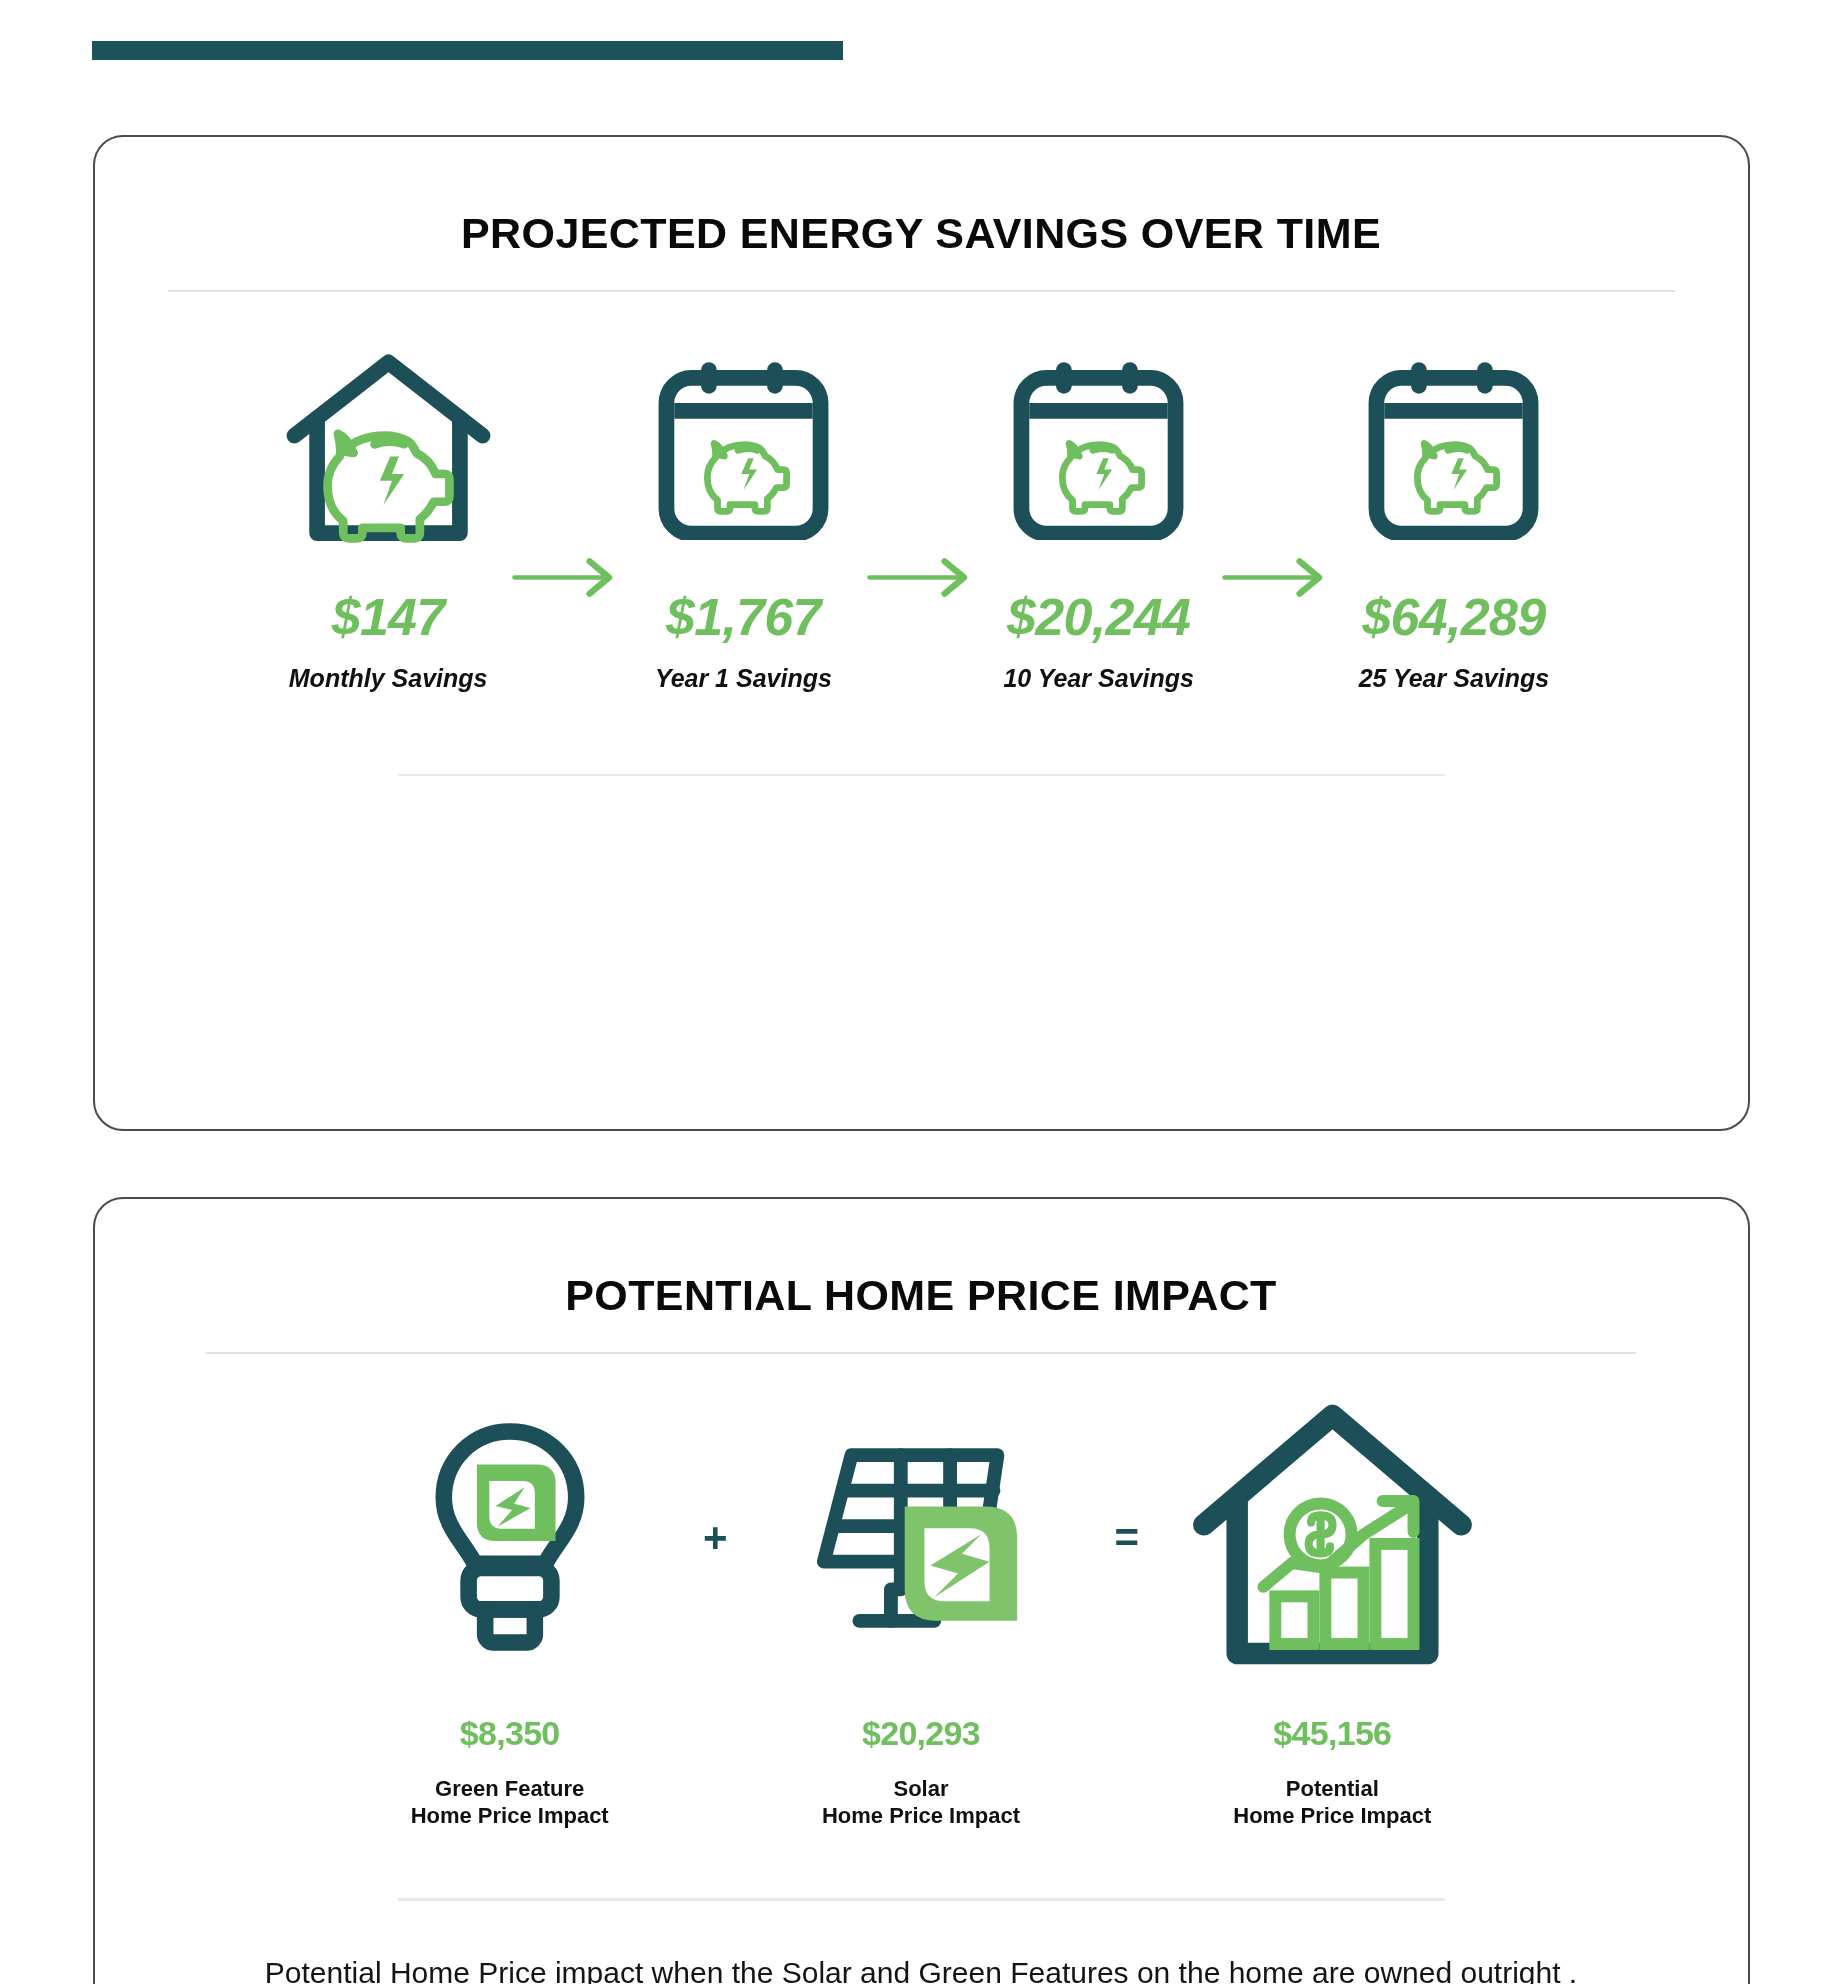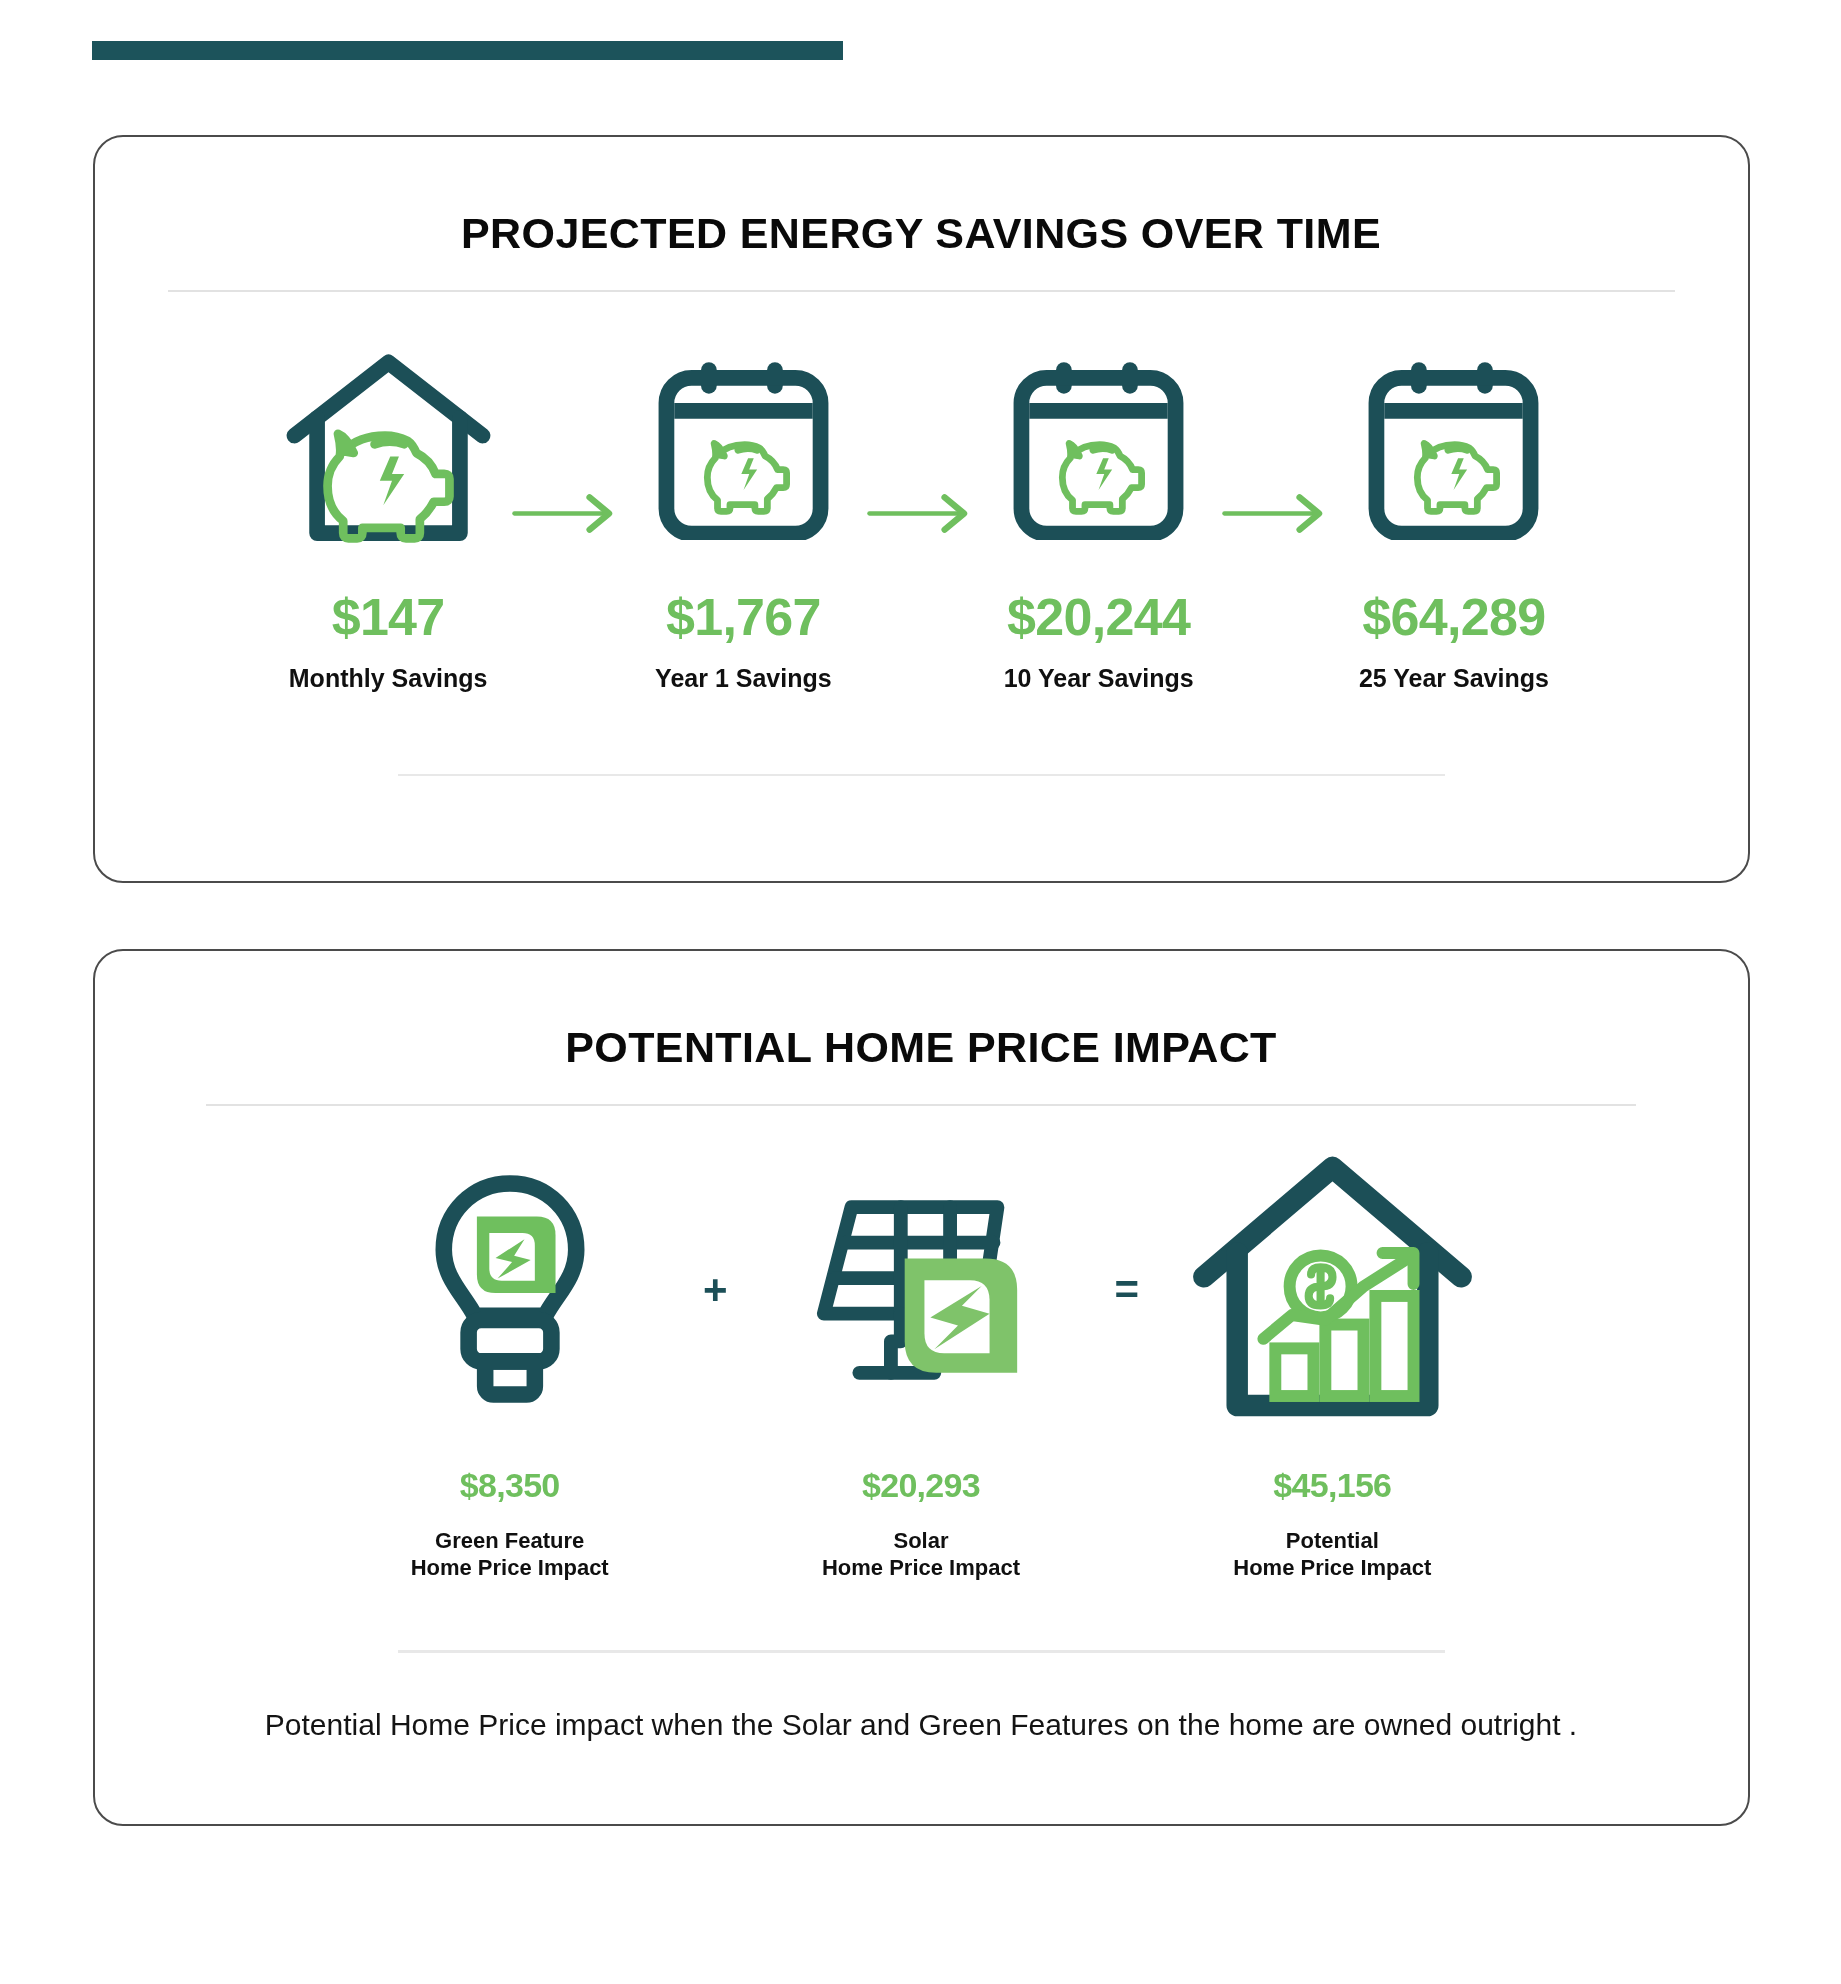--- a/index.html
+++ b/index.html
@@ -39,21 +39,21 @@
 
   
   .card {
     margin: 0 auto;
     width: 1657px;
     border: 2.2px solid #4B4B4B;
     border-radius: 30px;
     background: #ffffff;
     position: relative;
   }
-  #card-savings { margin-top: 75px; height: 748px; }
+  #card-savings { margin-top: 75px; height: 996px; }
   #card-price   { margin-top: 66px;  height: 877px; }
 
   .card-title {
     text-align: center;
     font-size: 43px;
     font-weight: 700;
     letter-spacing: 0.4px;
     color: #0A0A0A;
     padding-top: 72px;
   }
@@ -74,24 +74,25 @@
   .card-footer-text {
     text-align: center;
     font-size: 30px;
     color: #141414;
     font-weight: 400;
   }
 
   
   .savings-row {
     display: flex;
-    align-items: center;
+    align-items: flex-end;
     justify-content: center;
     margin-top: 42px;
     padding: 0 181px;
+    font-style: italic;
   }
   .savings-item {
     width: 274px;
     display: flex;
     flex-direction: column;
     align-items: center;
   }
   .savings-icon-box {
     height: 231px;
     display: flex;

